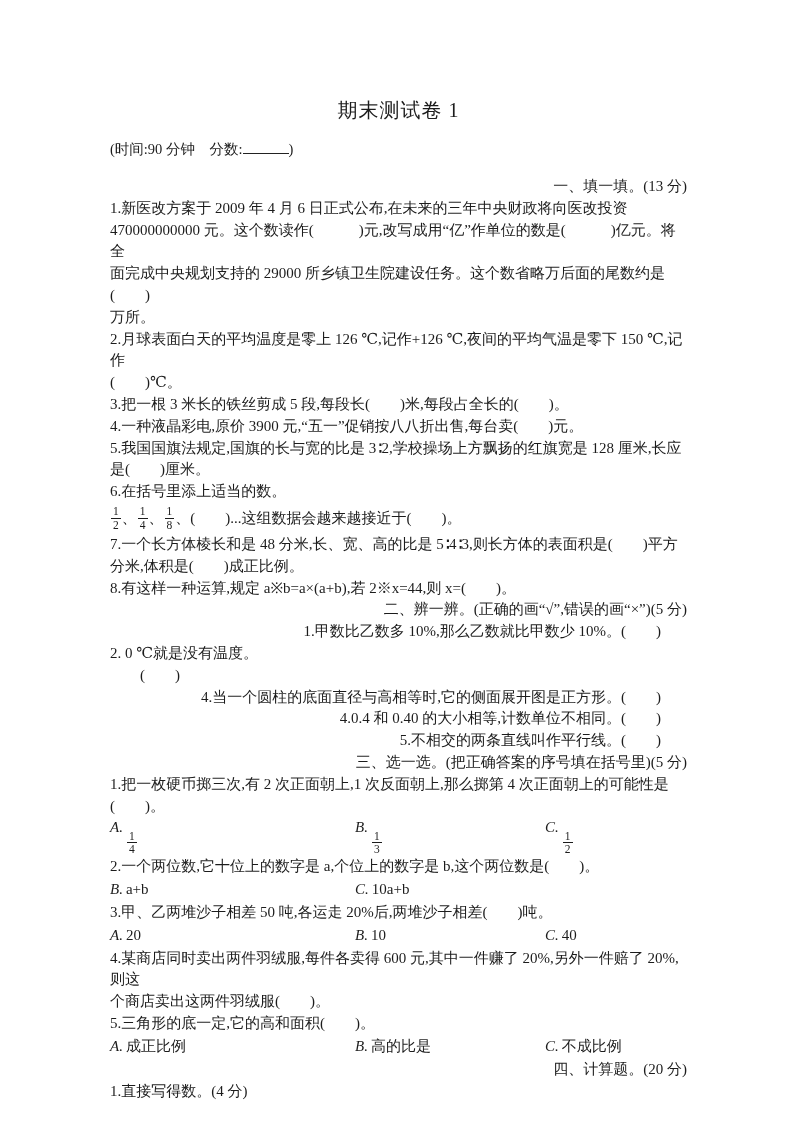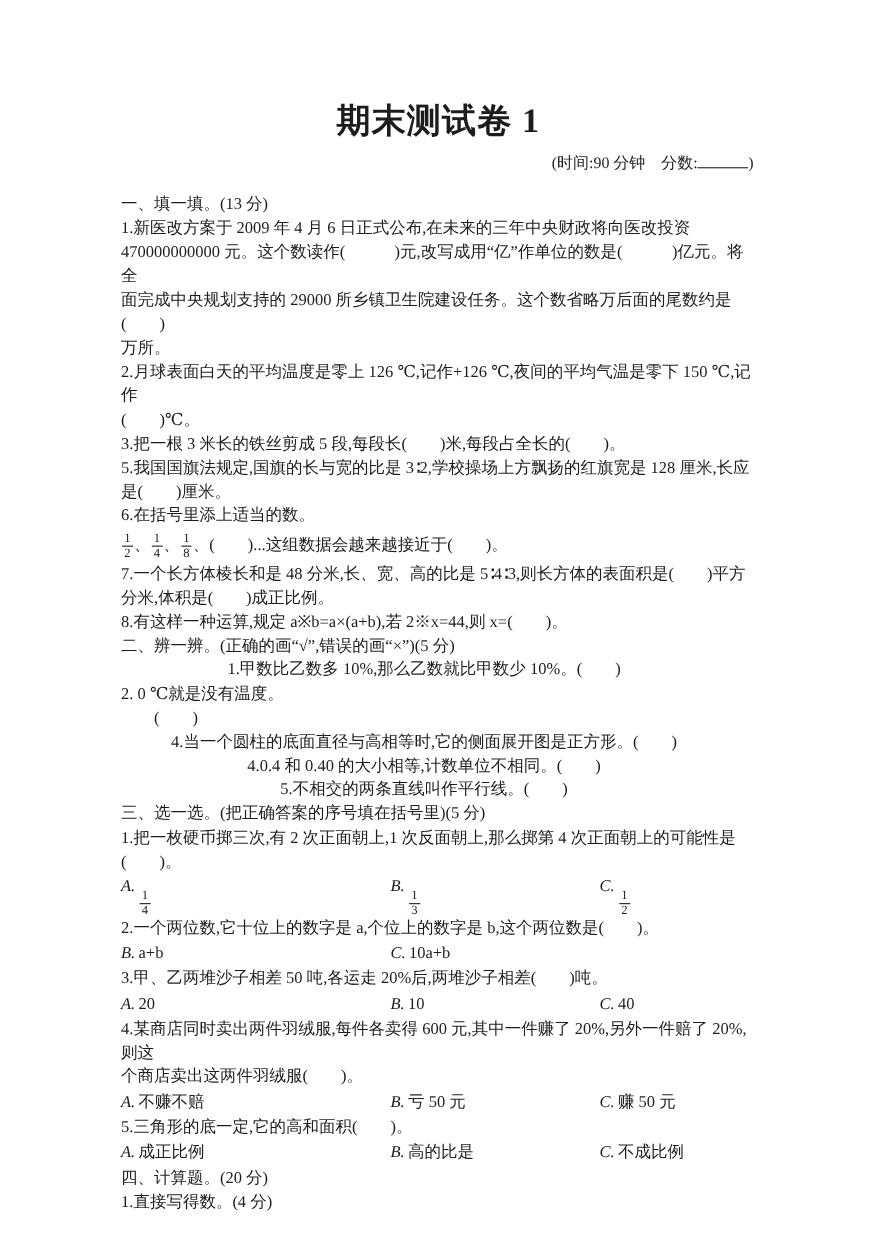--- a/index.html
+++ b/index.html
@@ -1,31 +1,31 @@
 <!DOCTYPE html>
 <html><head>
 <meta charset="utf-8">
 <style>
   html,body{margin:0;padding:0;background:#fff;}
   body{width:793px;height:1122px;overflow:hidden;
        font-family:"Liberation Serif","DejaVu Serif",serif;
        color:#1c1c1c;-webkit-font-smoothing:antialiased;}
   .page{box-sizing:border-box;width:793px;height:1122px;padding:86px 106px 0 110px;background:#fff;}
-  .title{margin:0;text-align:center;font-size:31px;font-weight:700;letter-spacing:1px;line-height:48px;}
-  .meta{margin-top:4px;text-align:right;font-size:14.5px;line-height:22px;padding-right:2px;}
+  .title{margin:0;text-align:center;font-size:20px;font-weight:400;letter-spacing:1px;line-height:48px;}
+  .meta{margin-top:4px;font-size:14.5px;line-height:22px;padding-right:2px;}
   .blank-line{display:inline-block;width:46px;height:4px;border-bottom:1.2px solid #222;}
   .content{margin-top:16px;font-size:15px;line-height:21.8px;}
   .line{margin:0;}
-  .sec-header{margin:0;}
+  .sec-header{margin:0;text-align:right;}
   .frac{display:inline-flex;flex-direction:column;align-items:center;line-height:1.1;
         font-size:11.5px;vertical-align:-0.65em;padding:0 1px;}
   .frac .num{padding:0 2px;}
   .frac .den{border-top:1px solid #1c1c1c;padding:0 2px;}
   .frac-line{display:flex;align-items:center;min-height:31px;}
-  .tf-row{display:flex;justify-content:center;}
+  .tf-row{display:flex;justify-content:flex-end;}
   .tf-paren{padding-right:26px;}
   .indent2{padding-left:30px;}
   .opts{display:grid;grid-template-columns:245px 190px 1fr;align-items:center;min-height:24px;}
   .opts.tall{min-height:33px;}
   .ol{font-style:italic;margin-right:3px;}
 </style>
 </head>
 <body>
 
 <div class="page">
@@ -39,20 +39,21 @@
   <div class="content">
 
     <p class="line sec-header">一、填一填。(13 分)</p>
     <p class="line">1.新医改方案于 2009 年 4 月 6 日正式公布,在未来的三年中央财政将向医改投资</p>
     <p class="line">470000000000 元。这个数读作(　　　)元,改写成用“亿”作单位的数是(　　　)亿元。将全</p>
     <p class="line">面完成中央规划支持的 29000 所乡镇卫生院建设任务。这个数省略万后面的尾数约是(　　)</p>
     <p class="line">万所。</p>
     <p class="line">2.月球表面白天的平均温度是零上 126 ℃,记作+126 ℃,夜间的平均气温是零下 150 ℃,记作</p>
     <p class="line">(　　)℃。</p>
     <p class="line">3.把一根 3 米长的铁丝剪成 5 段,每段长(　　)米,每段占全长的(　　)。</p>
+    <p class="line">4.一种液晶彩电,原价 3900 元,“五一”促销按八八折出售,每台卖(　　)元。</p>
     <p class="line">5.我国国旗法规定,国旗的长与宽的比是 3∶2,学校操场上方飘扬的红旗宽是 128 厘米,长应</p>
     <p class="line">是(　　)厘米。</p>
     <p class="line">6.在括号里添上适当的数。</p>
     <div class="line frac-line">
       <span class="frac">
           <span class="num">1</span>
           <span class="den">2</span>
         </span>
         <span>、</span>
       <span class="frac">
@@ -113,25 +114,20 @@
       <span class="opt"><span class="ol">C.</span><span>10a+b</span></span>
     </div>
     <p class="line">3.甲、乙两堆沙子相差 50 吨,各运走 20%后,两堆沙子相差(　　)吨。</p>
     <div class="opts">
       <span class="opt"><span class="ol">A.</span><span>20</span></span>
       <span class="opt"><span class="ol">B.</span><span>10</span></span>
       <span class="opt"><span class="ol">C.</span><span>40</span></span>
     </div>
     <p class="line">4.某商店同时卖出两件羽绒服,每件各卖得 600 元,其中一件赚了 20%,另外一件赔了 20%,则这</p>
     <p class="line">个商店卖出这两件羽绒服(　　)。</p>
-    <div class="opts">
-      <span class="opt"><span class="ol">A.</span><span>不赚不赔</span></span>
-      <span class="opt"><span class="ol">B.</span><span>亏 50 元</span></span>
-      <span class="opt"><span class="ol">C.</span><span>赚 50 元</span></span>
-    </div>
     <p class="line">5.三角形的底一定,它的高和面积(　　)。</p>
     <div class="opts">
       <span class="opt"><span class="ol">A.</span><span>成正比例</span></span>
       <span class="opt"><span class="ol">B.</span><span>高的比是</span></span>
       <span class="opt"><span class="ol">C.</span><span>不成比例</span></span>
     </div>
 
     <p class="line sec-header">四、计算题。(20 分)</p>
     <p class="line">1.直接写得数。(4 分)</p>
 

